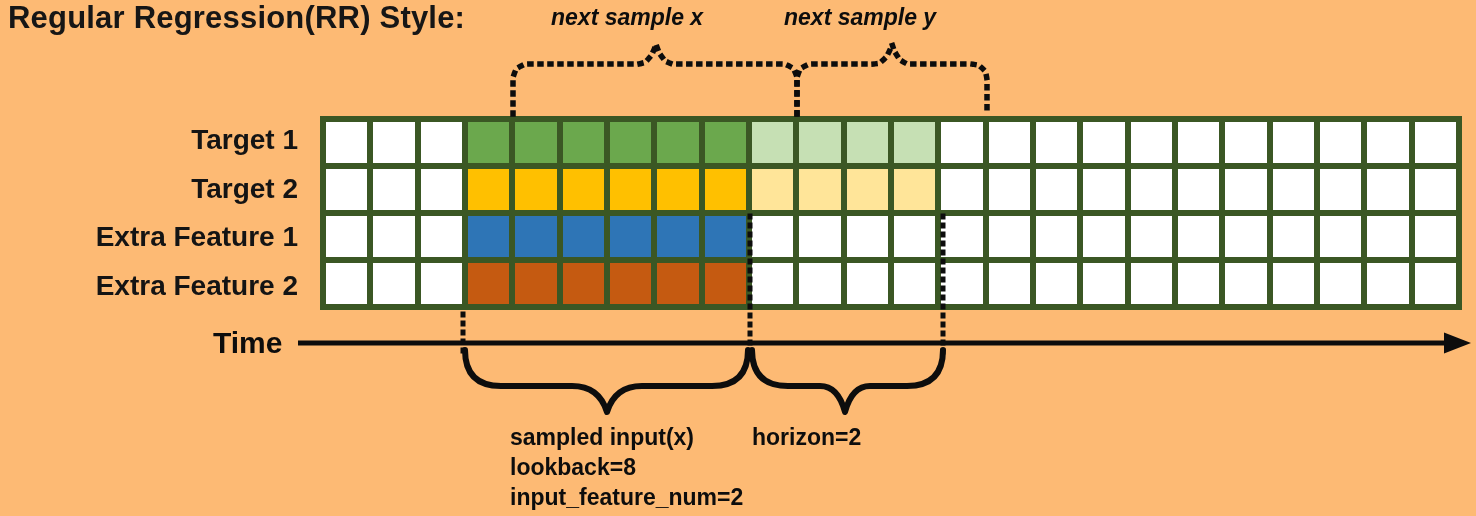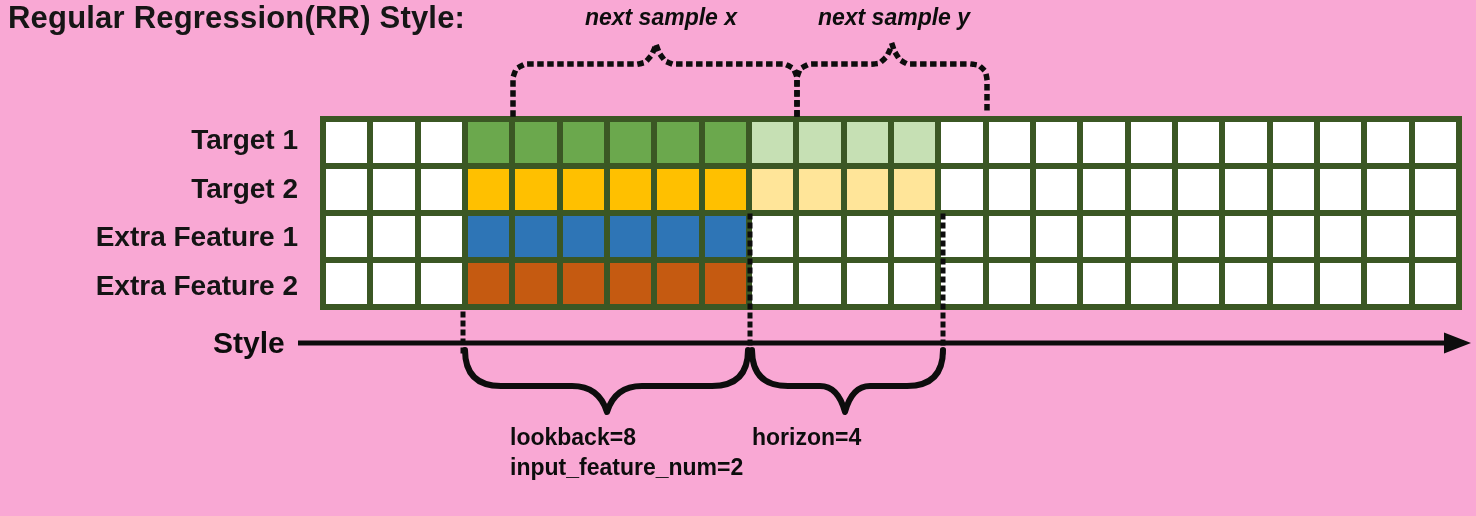--- a/index.html
+++ b/index.html
@@ -1,31 +1,30 @@
 <!DOCTYPE html>
 <html><head>
 <meta charset="utf-8">
 <style>
   html,body{margin:0;padding:0;background:#ffffff;}
   #stage{
     position:relative;
     width:1476px;height:516px;
-    background:#f9a8d4;
+    background:#fdba74;
     font-family:"Liberation Sans", sans-serif;
     overflow:hidden;
   }
   .title{
     position:absolute;left:8px;top:0px;
     font-size:31px;font-weight:700;color:#161616;
     letter-spacing:0.2px;
     white-space:nowrap;
   }
   .top-label{
     position:absolute;top:4px;width:220px;
-    text-align:center;
     font-size:23px;font-style:italic;font-weight:600;color:#0d0d0d;
     white-space:nowrap;
   }
   #next-x-label{left:551px;}
   #next-y-label{left:784px;}
   #overlay{
     position:absolute;left:0;top:0;z-index:5;
     pointer-events:none;
   }
   #grid{
@@ -165,41 +164,42 @@
       <div class="cell" style="background: rgb(255, 255, 255);"></div>
     </div>
 
   <div id="row-labels">
       <div class="row-label" style="top: 116px; height: 48.5px;">Target 1</div>
       <div class="row-label" style="top: 164.5px; height: 48.5px;">Target 2</div>
       <div class="row-label" style="top: 213px; height: 48.5px;">Extra Feature 1</div>
       <div class="row-label" style="top: 261.5px; height: 48.5px;">Extra Feature 2</div>
     </div>
 
-  <div class="time-label">Style</div>
+  <div class="time-label">Time</div>
 
   <svg id="overlay" width="1476" height="516" viewBox="0 0 1476 516">
 
     <path d="M 513 114 L 513 82 Q 513 64 531 64 L 637 64 Q 650 64 656 44 Q 662 64 675 64 L 779 64 Q 797 64 797 82 L 797 114" fill="none" stroke="#0d0d0d" stroke-width="5.5" stroke-dasharray="1 9" stroke-linecap="square"></path>
 
     <path d="M 797 114 L 797 82 Q 797 64 815 64 L 873 64 Q 886 64 892 44 Q 898 64 911 64 L 969 64 Q 987 64 987 82 L 987 114" fill="none" stroke="#0d0d0d" stroke-width="5.5" stroke-dasharray="1 9" stroke-linecap="square"></path>
 
     <path d="M 463 314 L 463 356" fill="none" stroke="#0d0d0d" stroke-width="5" stroke-dasharray="1 8" stroke-linecap="square"></path>
     <path d="M 750 216 L 750 356" fill="none" stroke="#0d0d0d" stroke-width="5" stroke-dasharray="1 8" stroke-linecap="square"></path>
     <path d="M 943 216 L 943 356" fill="none" stroke="#0d0d0d" stroke-width="5" stroke-dasharray="1 8" stroke-linecap="square"></path>
 
     <line x1="298" y1="343" x2="1448" y2="343" stroke="#0d0d0d" stroke-width="5"></line>
     <polygon points="1444,332.5 1444,353.5 1471,343" fill="#0d0d0d"></polygon>
 
     <path d="M 465 350 Q 465 386 501 386 L 572 386 Q 599 386 607 412 Q 615 386 642 386 L 712 386 Q 748 386 748 350" fill="none" stroke="#0d0d0d" stroke-width="6" stroke-linecap="round" stroke-linejoin="round"></path>
 
     <path d="M 752 350 Q 752 386 788 386 L 820 386 Q 838 386 845 412 Q 852 386 870 386 L 907 386 Q 943 386 943 350" fill="none" stroke="#0d0d0d" stroke-width="6" stroke-linecap="round" stroke-linejoin="round"></path>
   </svg>
 
   <div class="bottom-block" id="bottom-input">
+    <div>sampled input(x)</div>
     <div>lookback=8</div>
     <div>input_feature_num=2</div>
   </div>
   <div class="bottom-block" id="bottom-output">
-    <div>horizon=4</div>
+    <div>horizon=2</div>
   </div>
 
 </div>
 
 </body></html>

